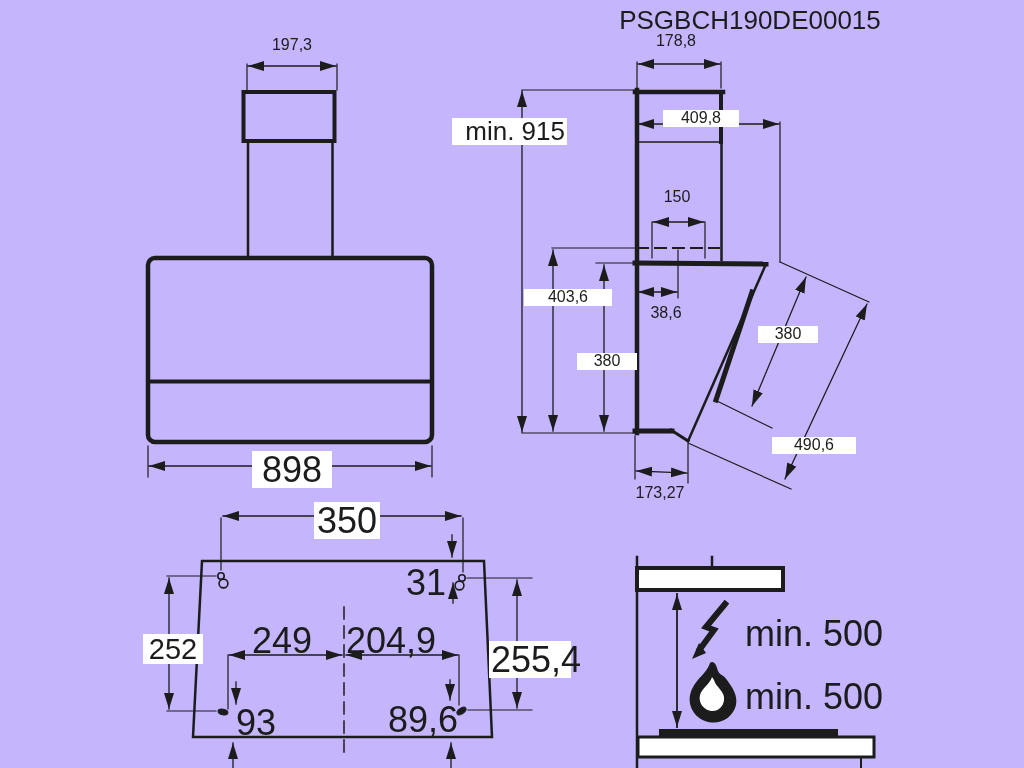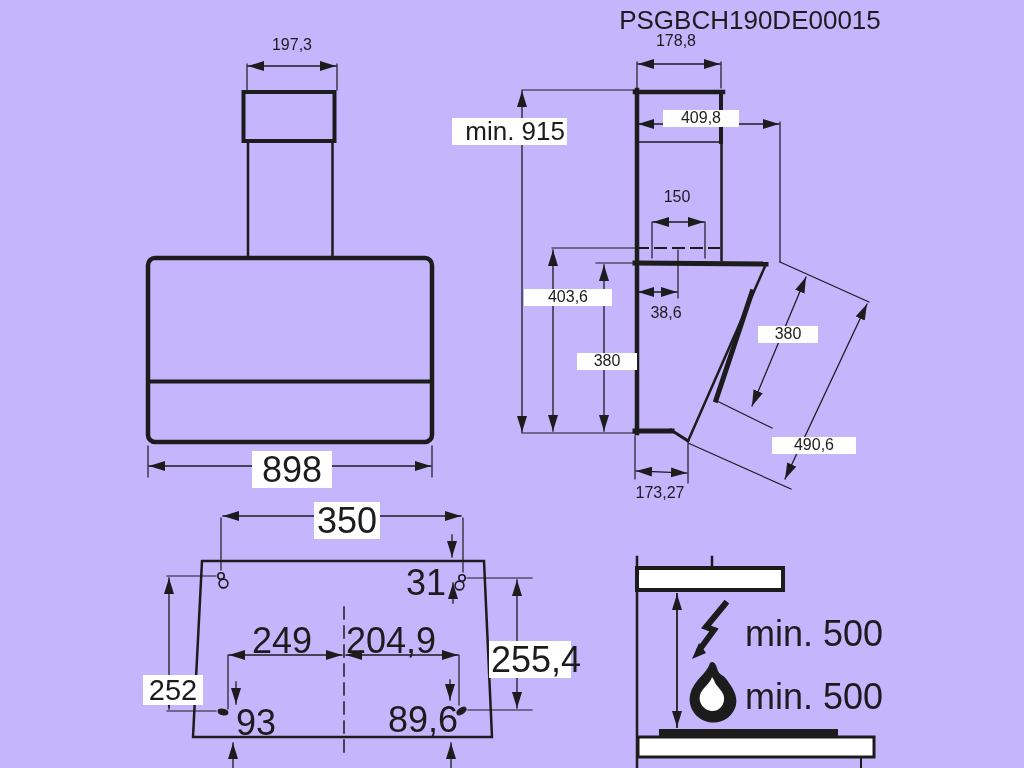--- a/index.html
+++ b/index.html
@@ -7,21 +7,21 @@
           font-family:"Liberation Sans", sans-serif;color:#1c1c1c;}
   #drawing{position:absolute;left:0;top:0;}
   .dim{position:absolute;white-space:nowrap;line-height:1.04;color:#1c1c1c;z-index:5;}
   .bg{background:#fff;padding:0 2px;}
   .c{text-align:center;}
   .r{text-align:right;}
   .title{font-size:26px;}
   .s25{font-size:16px;}
   .s26{font-size:26px;}
   .s28{font-size:36px;}
-  .s29{font-size:29px;margin-top:41px;}
+  .s29{font-size:29px;}
 </style>
 </head>
 <body>
 
 <div id="canvas">
 
   <svg id="drawing" width="1024" height="768" viewBox="0 0 1024 768">
     <defs>
       <marker id="ah" markerUnits="userSpaceOnUse" markerWidth="18" markerHeight="12" refX="16" refY="5" orient="auto-start-reverse">
         <path d="M0,0 L16,5 L0,10 Z" fill="#1c1c1c"></path>

